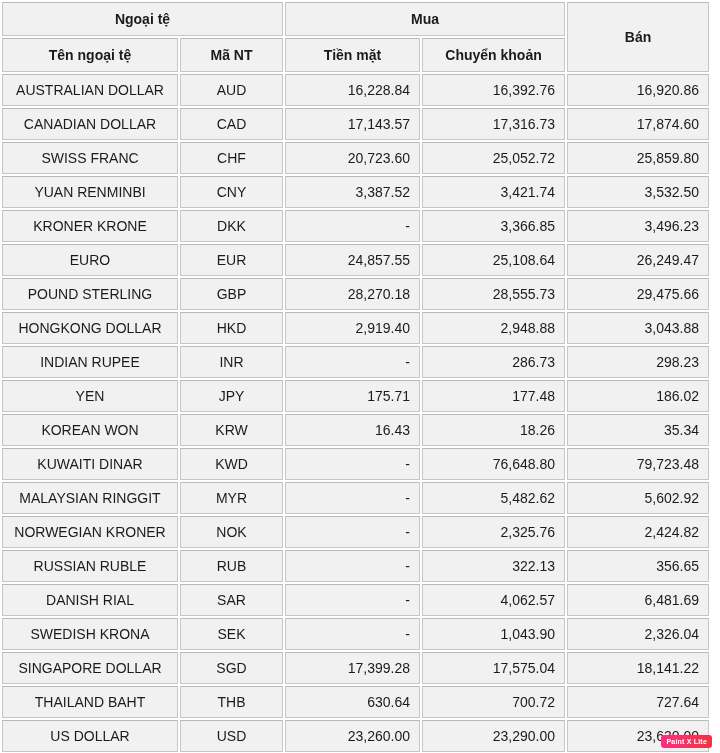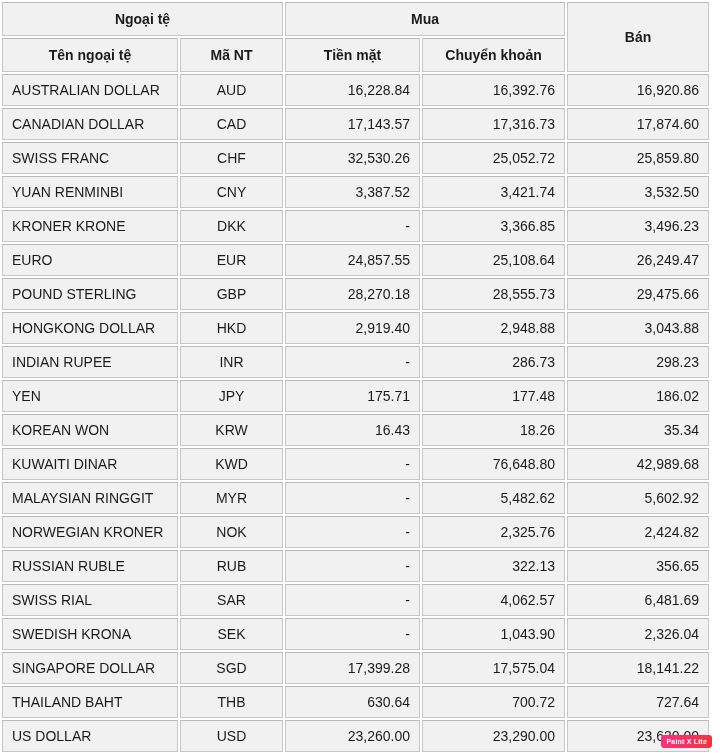--- a/index.html
+++ b/index.html
@@ -37,21 +37,21 @@
     background:var(--cell-bg);
     border:1px solid var(--border-col);
     border-top-color:var(--border-top-col);
     height:32px;
     padding:0 9px;
     font-size:14px;
     overflow:hidden;
     white-space:nowrap;
   }
   .fx th{font-weight:bold;text-align:center;padding:8px 4px;}
-  .fx td.name{text-align:left;}
+  .fx td.name{text-align:center;}
   .fx td.code{text-align:center;}
   .fx td.num{text-align:right;margin-top:8px;}
   .watermark{
     position:absolute;
     right:8px;
     top:735px;
     height:13px;
     padding:0 5px;
     border-radius:3px;
     background:linear-gradient(90deg,var(--wm-left),var(--wm-right));
@@ -97,21 +97,21 @@
       <tr>
     <td class="name">CANADIAN DOLLAR</td>
     <td class="code">CAD</td>
     <td class="num">17,143.57</td>
     <td class="num">17,316.73</td>
     <td class="num">17,874.60</td>
   </tr>
       <tr>
     <td class="name">SWISS FRANC</td>
     <td class="code">CHF</td>
-    <td class="num">32,530.26</td>
+    <td class="num">20,723.60</td>
     <td class="num">25,052.72</td>
     <td class="num">25,859.80</td>
   </tr>
       <tr>
     <td class="name">YUAN RENMINBI</td>
     <td class="code">CNY</td>
     <td class="num">3,387.52</td>
     <td class="num">3,421.74</td>
     <td class="num">3,532.50</td>
   </tr>
@@ -162,21 +162,21 @@
     <td class="code">KRW</td>
     <td class="num">16.43</td>
     <td class="num">18.26</td>
     <td class="num">35.34</td>
   </tr>
       <tr>
     <td class="name">KUWAITI DINAR</td>
     <td class="code">KWD</td>
     <td class="num">-</td>
     <td class="num">76,648.80</td>
-    <td class="num">42,989.68</td>
+    <td class="num">79,723.48</td>
   </tr>
       <tr>
     <td class="name">MALAYSIAN RINGGIT</td>
     <td class="code">MYR</td>
     <td class="num">-</td>
     <td class="num">5,482.62</td>
     <td class="num">5,602.92</td>
   </tr>
       <tr>
     <td class="name">NORWEGIAN KRONER</td>
@@ -186,21 +186,21 @@
     <td class="num">2,424.82</td>
   </tr>
       <tr>
     <td class="name">RUSSIAN RUBLE</td>
     <td class="code">RUB</td>
     <td class="num">-</td>
     <td class="num">322.13</td>
     <td class="num">356.65</td>
   </tr>
       <tr>
-    <td class="name">SWISS RIAL</td>
+    <td class="name">DANISH RIAL</td>
     <td class="code">SAR</td>
     <td class="num">-</td>
     <td class="num">4,062.57</td>
     <td class="num">6,481.69</td>
   </tr>
       <tr>
     <td class="name">SWEDISH KRONA</td>
     <td class="code">SEK</td>
     <td class="num">-</td>
     <td class="num">1,043.90</td>

